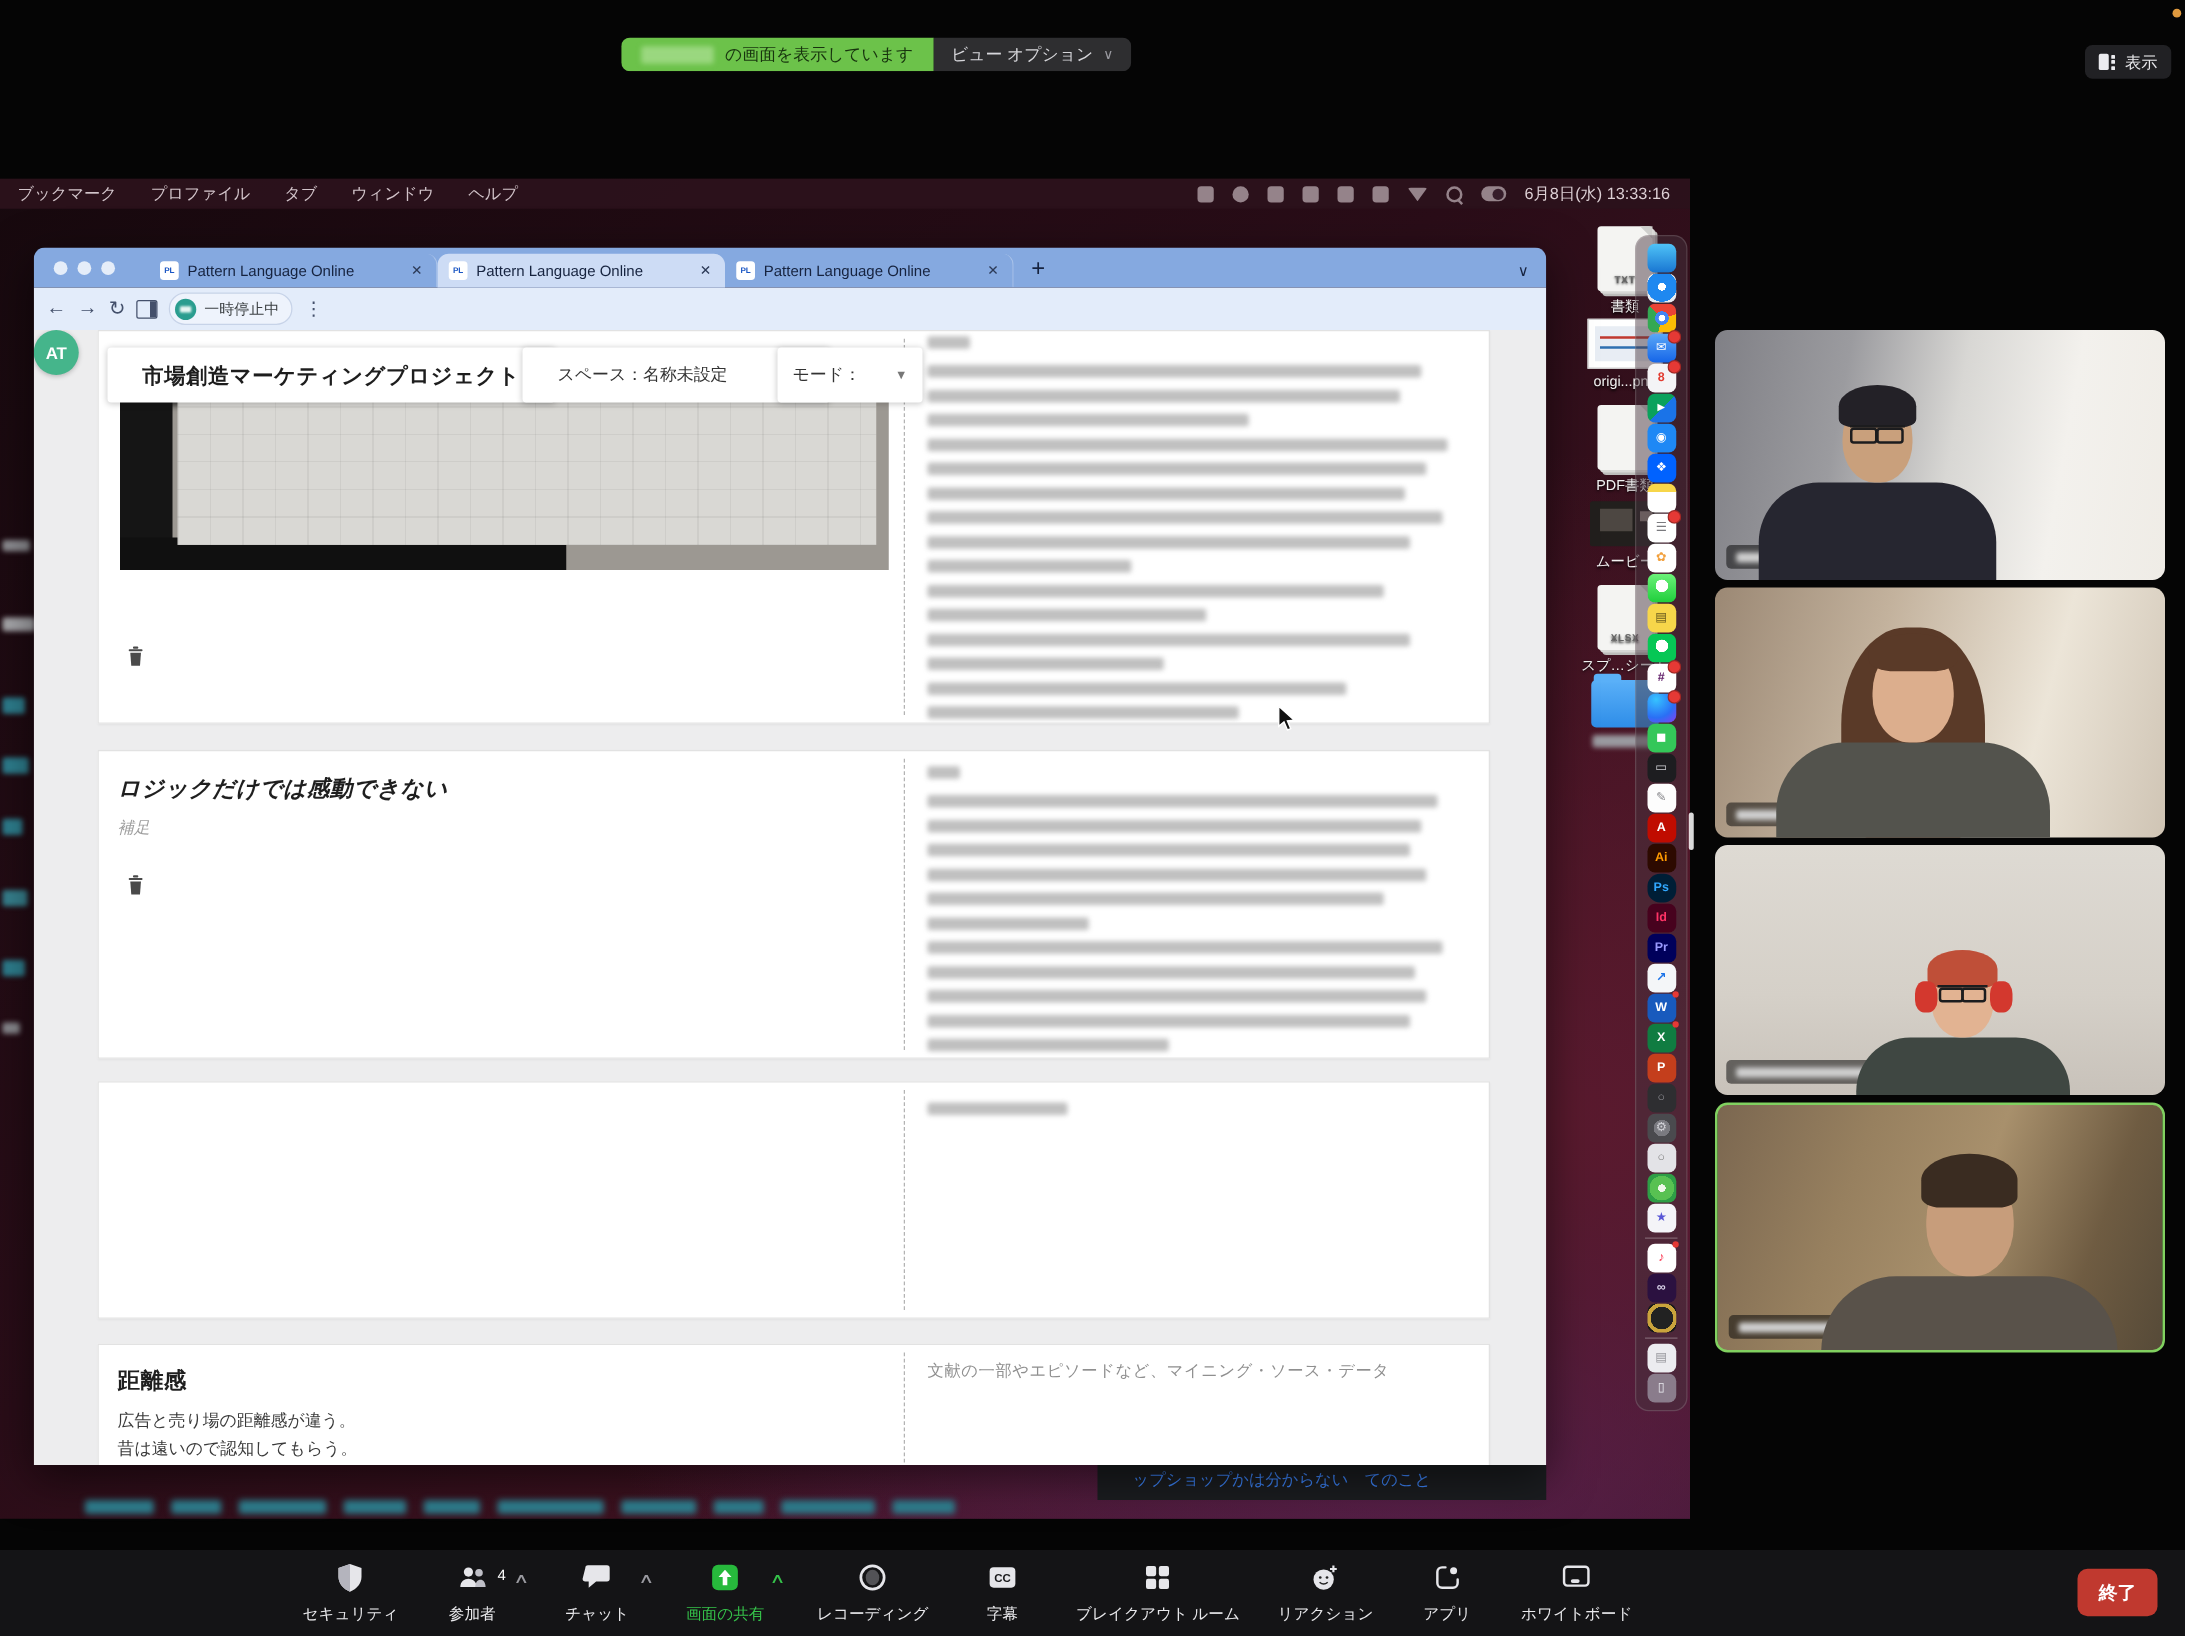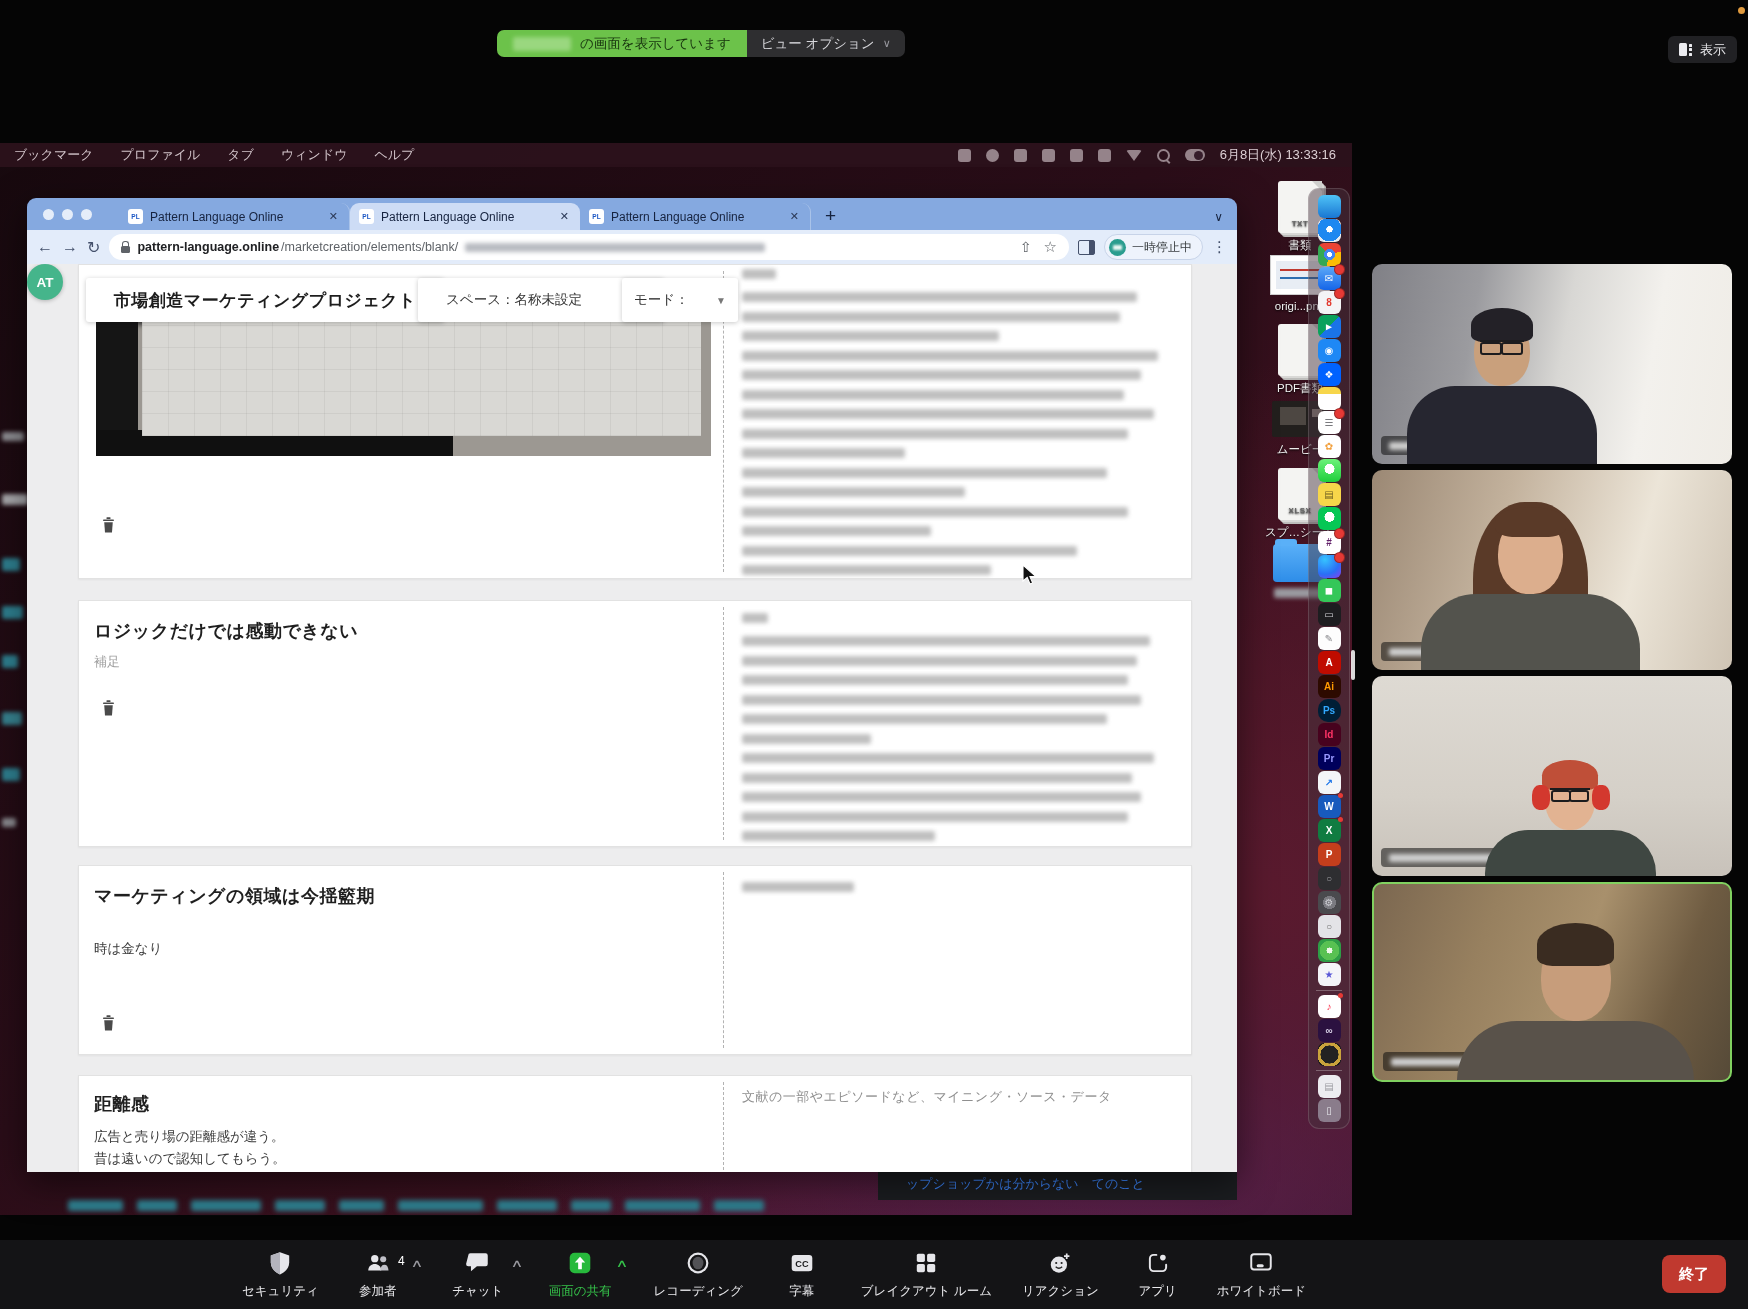--- a/index.html
+++ b/index.html
@@ -335,30 +335,20 @@
             <span class="x">✕</span>
           </div>
         </div>
       <div id="newtab">+</div>
       <div id="strip-chev">∨</div>
     </div>
     <div id="urlrow">
       <span class="navic">←</span>
       <span class="navic">→</span>
       <span class="navic">↻</span>
-      <div id="urlfield">
-        <span class="lock"></span>
-        <span id="url-domain">pattern-language.online</span>
-        <span id="url-path">/marketcreation/elements/blank/</span>
-        <span id="url-hash"></span>
-        <span class="right">
-          <span style="font-size:14px;">⇧</span>
-          <span style="font-size:15px;">☆</span>
-        </span>
-      </div>
       <span class="panelic"></span>
       <div id="pausepill">
         <span class="circ">
             <i></i>
           </span>
         <span class="plbl">一時停止中</span>
       </div>
       <span id="kebab">⋮</span>
     </div>
     <div id="content">
@@ -391,21 +381,21 @@
               <div class="blurbar" style="height: 10px; width: 90%; margin: 0px 0px 9.5px;"></div>
               <div class="blurbar" style="height: 10px; width: 38%; margin: 0px 0px 9.5px;"></div>
               <div class="blurbar" style="height: 10px; width: 85%; margin: 0px 0px 9.5px;"></div>
               <div class="blurbar" style="height: 10px; width: 52%; margin: 0px 0px 9.5px;"></div>
               <div class="blurbar" style="height: 10px; width: 90%; margin: 0px 0px 9.5px;"></div>
               <div class="blurbar" style="height: 10px; width: 44%; margin: 0px 0px 9.5px;"></div>
               <div class="blurbar" style="height: 10px; width: 78%; margin: 0px 0px 9.5px;"></div>
               <div class="blurbar" style="height: 10px; width: 58%; margin: 0px 0px 9.5px;"></div>
             </div>
           </div>
-          <div class="card" style="top: 336px; height: 245px;">
+          <div class="card" style="top: 336px; height: 245px; font-style: italic;">
             <div class="cleft">
               <div class="card-title" style="top: 18px;">ロジックだけでは感動できない</div>
               <div class="card-ph" style="top: 52px;">補足</div>
               <div class="trash" style="top: 96px;"><svg viewBox="0 0 24 24" width="19" height="22">
                   <rect x="9.3" y="2.2" width="5.4" height="2.2" rx="1" fill="#4a4a4a"></rect>
                   <rect x="5" y="5" width="14" height="2" rx="1" fill="#4a4a4a"></rect>
                   <path d="M6.6 8.4 h10.8 l-1 13.2 h-8.8 Z" fill="#4a4a4a"></path>
                 </svg></div>
             </div>
             <div class="ddiv"></div>
@@ -418,31 +408,20 @@
               <div class="blurbar" style="height: 10px; width: 85%; margin: 0px 0px 9.5px;"></div>
               <div class="blurbar" style="height: 10px; width: 30%; margin: 0px 0px 9.5px;"></div>
               <div class="blurbar" style="height: 10px; width: 96%; margin: 0px 0px 9.5px;"></div>
               <div class="blurbar" style="height: 10px; width: 91%; margin: 0px 0px 9.5px;"></div>
               <div class="blurbar" style="height: 10px; width: 93%; margin: 0px 0px 9.5px;"></div>
               <div class="blurbar" style="height: 10px; width: 90%; margin: 0px 0px 9.5px;"></div>
               <div class="blurbar" style="height: 10px; width: 45%; margin: 0px 0px 9.5px;"></div>
             </div>
           </div>
           <div class="card" style="top: 601px; height: 188px;">
-            <div class="cleft">
-              <div class="card-title" style="top: 18px;">マーケティングの領域は今揺籃期</div>
-              <div class="card-body" style="top: 72px;">
-                <div>時は金なり</div>
-              </div>
-              <div class="trash" style="top: 146px;"><svg viewBox="0 0 24 24" width="19" height="22">
-                  <rect x="9.3" y="2.2" width="5.4" height="2.2" rx="1" fill="#4a4a4a"></rect>
-                  <rect x="5" y="5" width="14" height="2" rx="1" fill="#4a4a4a"></rect>
-                  <path d="M6.6 8.4 h10.8 l-1 13.2 h-8.8 Z" fill="#4a4a4a"></path>
-                </svg></div>
-            </div>
             <div class="ddiv"></div>
             <div class="cright" style="padding-top: 16px;">
               <div class="blurbar" style="height: 10px; width: 26%; margin: 0px 0px 13px;"></div>
             </div>
           </div>
           <div class="card" style="top: 811px; height: 130px;">
             <div class="cleft">
               <div class="card-title" style="top: 16px;">距離感</div>
               <div class="card-body" style="top: 50px;">
                 <div>広告と売り場の距離感が違う。</div>

